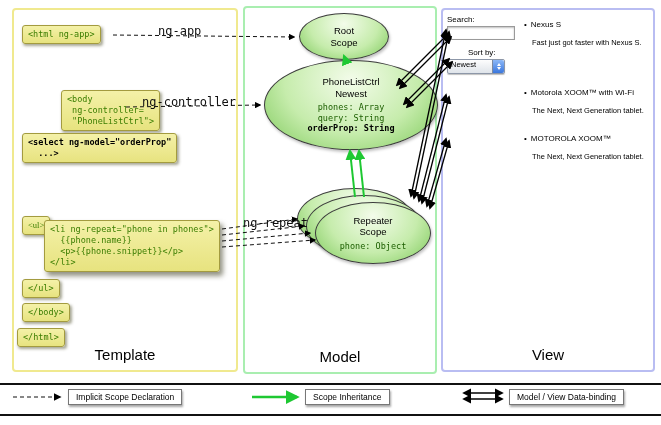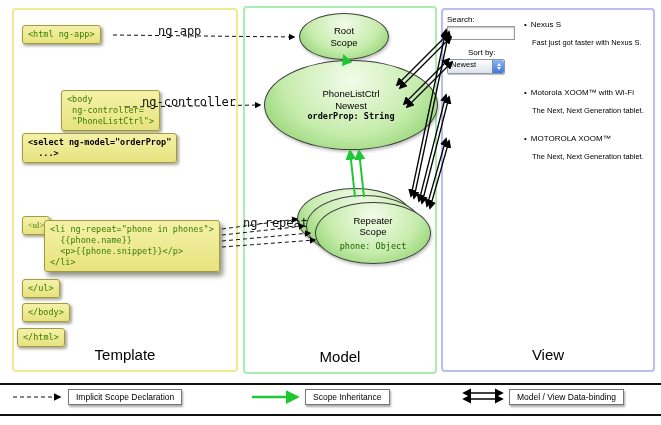--- a/index.html
+++ b/index.html
@@ -98,20 +98,22 @@
   <div class="arrow-label" style="left:243px;top:216px;">ng-repeat</div>
 
   <div class="scope" style="left:299px;top:13px;width:88px;height:45px;z-index:3;">
     <div class="scope-title">Root
 Scope</div>
   </div>
 
   <div class="scope" style="left:264px;top:60px;width:172px;height:88px;z-index:3;">
     <div class="scope-title">PhoneListCtrl
 Newest</div>
+    <div class="scope-props">phones: Array
+query: String</div>
     <div class="scope-prop-bold">orderProp: String</div>
   </div>
 
   <div class="scope" style="left:297px;top:188px;width:114px;height:60px;z-index:1;"></div>
   <div class="scope" style="left:306px;top:195px;width:114px;height:60px;z-index:2;"></div>
   <div class="scope" style="left:315px;top:202px;width:114px;height:60px;z-index:3;">
     <div class="scope-title">Repeater
 Scope</div>
     <div class="scope-props">phone: Object</div>
   </div>

